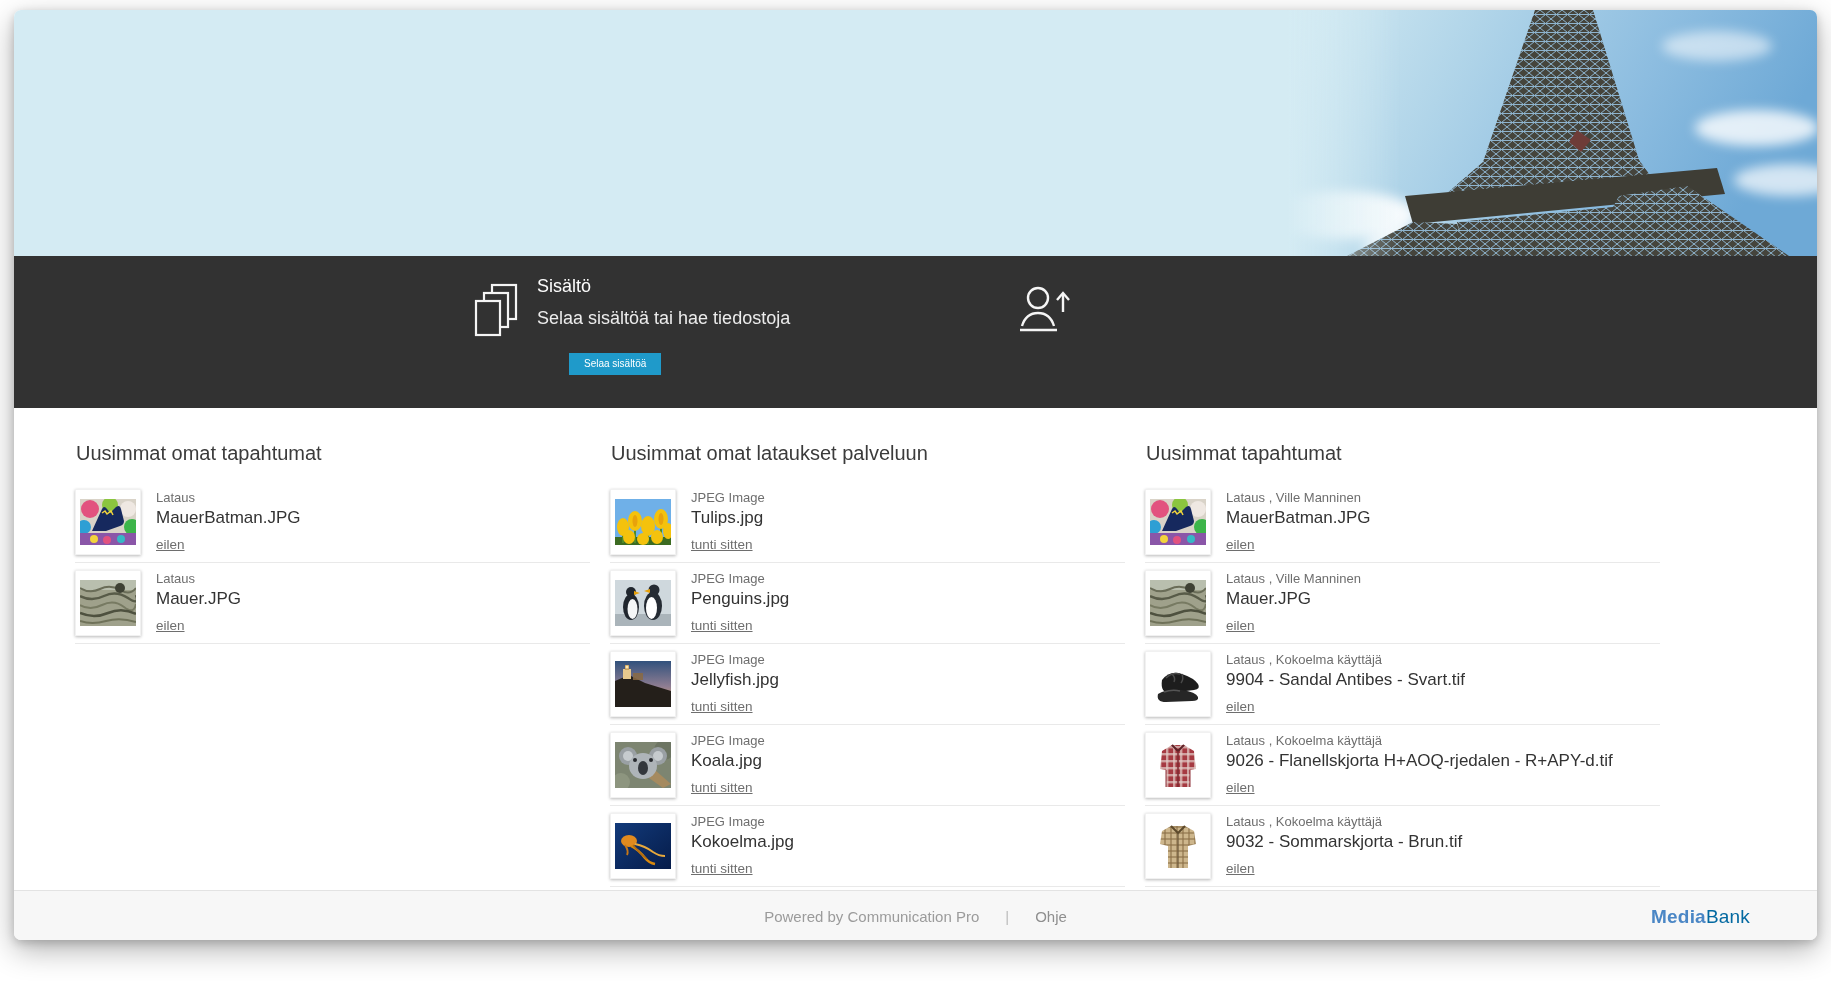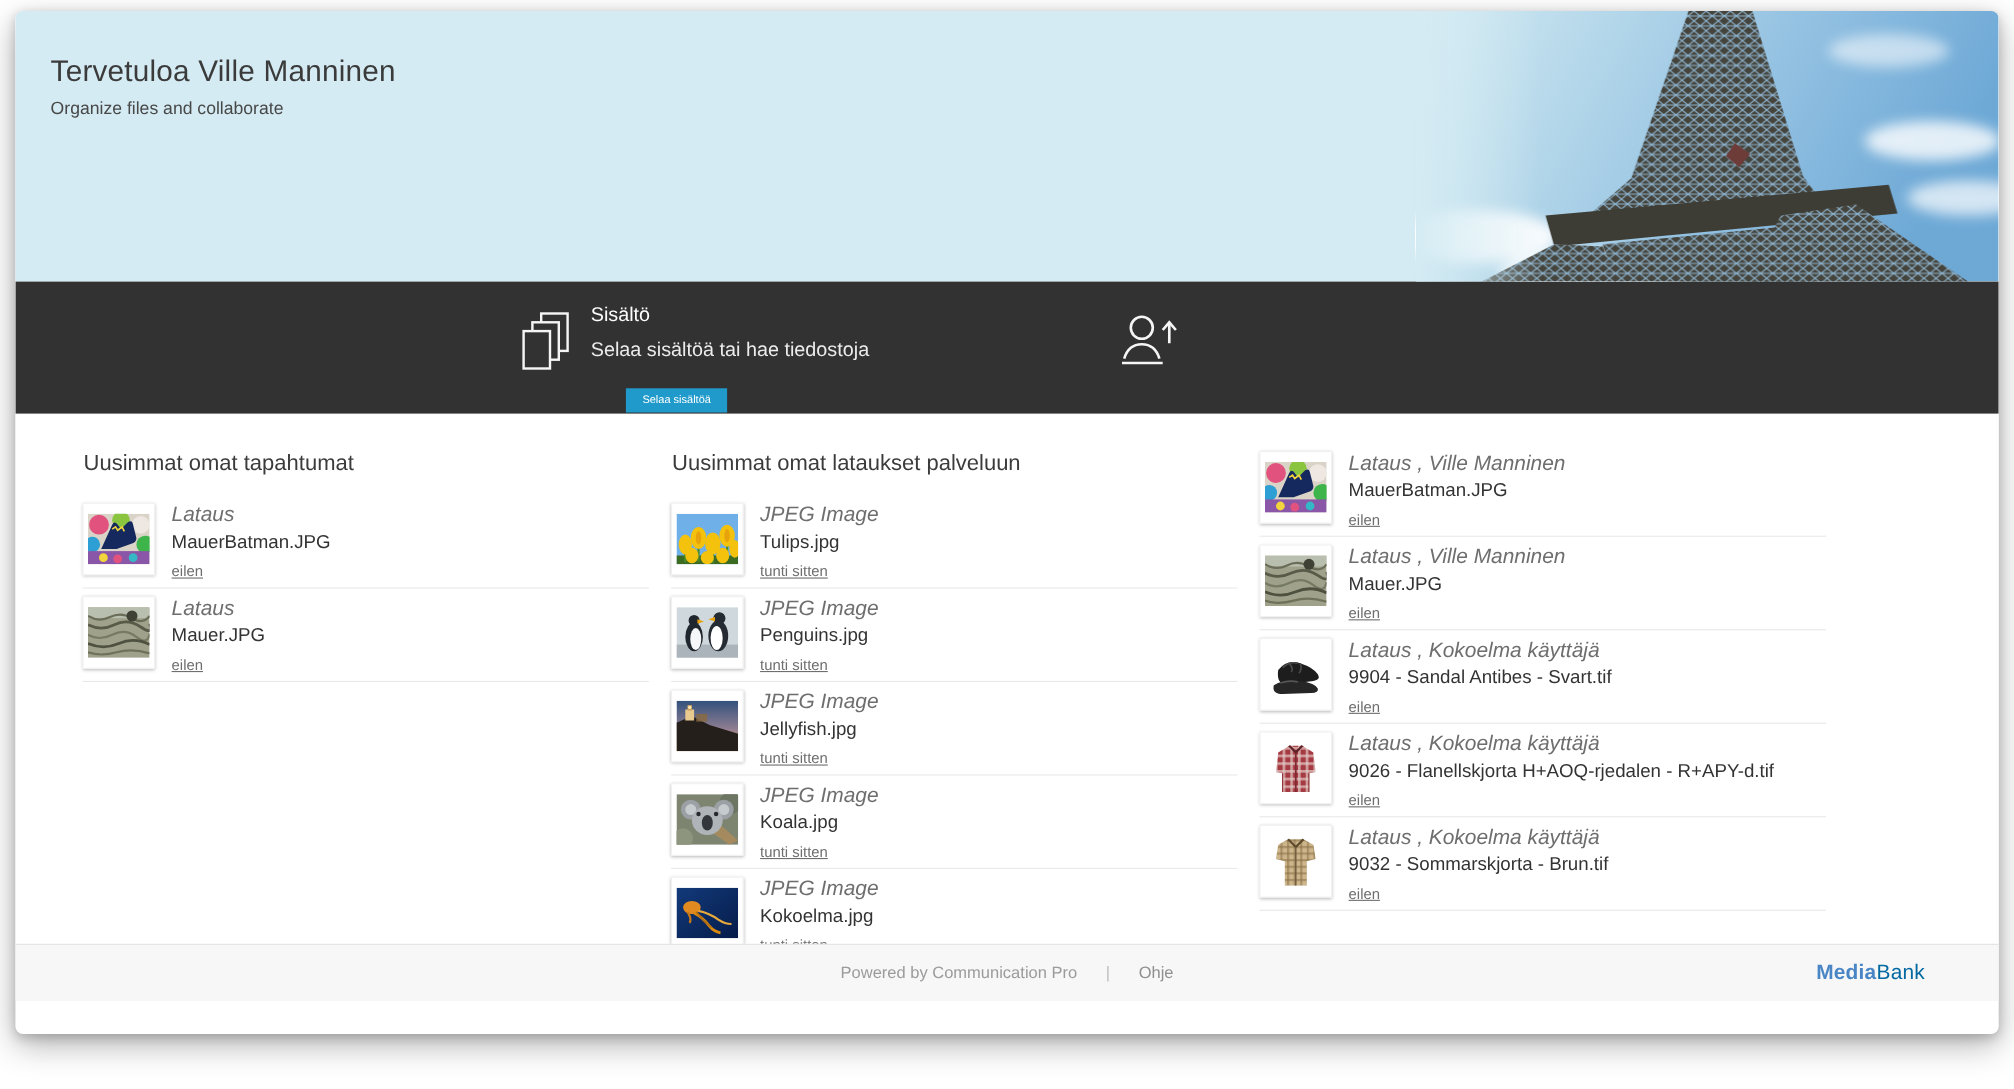--- a/index.html
+++ b/index.html
@@ -9,21 +9,21 @@
     background:#ffffff; border-radius:7px; overflow:hidden;
     box-shadow:0 10px 30px rgba(0,0,0,.30), 0 3px 10px rgba(0,0,0,.18);
   }
   
   .hero { position:relative; height:246px; background:var(--header-bg,#d4ebf3); overflow:hidden; }
   .hero-photo { position:absolute; top:0; right:0; width:530px; height:246px; }
   .hero-text { position:relative; z-index:2; padding:40px 0 0 32px; }
   .hero-title { margin:0; font-size:27px; font-weight:400; color:#3b3b3b; letter-spacing:.2px; }
   .hero-sub { margin:10px 0 0; font-size:16px; color:#484848; }
   
-  .dark-bar { position:relative; height:120px; background:var(--dark-bar,#323232); color:#fff; }
+  .dark-bar { position:relative; height:152px; background:var(--dark-bar,#323232); color:#fff; }
   .action { position:absolute; top:0; height:100%; }
   .action.g1 { left:459px; }
   .action.g2 { left:1003px; }
   .action-icon { position:absolute; left:0; top:26px; }
   .action-body { margin-left:64px; padding-top:20px; }
   .action-title { margin:0; font-size:18px; font-weight:400; color:#fdfdfd; }
   .action-desc { margin:9px 0 0; font-size:18px; line-height:1.35; color:#ececec; min-height:39px; }
   .g1 .action-desc { white-space:nowrap; }
   .g2 .action-desc { max-width:242px; }
   .action-btn {
@@ -36,21 +36,21 @@
   .column { width:515px; flex:0 0 515px; }
   .column-title { margin:0 0 24px 1px; font-size:20px; font-weight:400; color:#3b3b3b; }
   .item { display:flex; align-items:flex-start; padding:7px 0; border-bottom:1px solid #e9e9e9; cursor:pointer; }
   .item:first-child { padding-top:0; }
   .thumb {
     flex:0 0 66px; width:66px; height:66px; background:#fff;
     border:1px solid #f1f1f1; box-shadow:0 1px 3px rgba(0,0,0,.28);
     display:flex; align-items:center; justify-content:center;
   }
   .item-text { margin-left:15px; padding-top:1px; min-width:0; }
-  .item-meta { font-size:19px; color:#6e6e6e;font-style:italic; }
+  .item-meta { font-size:13px; color:#6e6e6e; }
   .item-name { font-size:17px; color:#333; margin-top:3px; white-space:nowrap; }
   .item-time { font-size:13.5px; color:#6e6e6e; margin-top:9px;text-decoration:underline; }
   
   .footer {
     position:relative; height:52px; background:#f7f7f7; border-top:1px solid #e3e3e3;
     display:flex; align-items:center; justify-content:center; font-size:15px; color:#9b9b9b;
   }
   .footer .sep { margin:0 26px; color:#bdbdbd; }
   .footer a { color:#8f8f8f; text-decoration:none; cursor:pointer; }
   .logo { position:absolute; right:67px; top:50%; transform:translateY(-50%); font-size:19px; font-weight:700; letter-spacing:.2px; }
@@ -95,24 +95,20 @@
       <g>
         <path d="M248 0 L306 0 L352 150 L368 172 L150 192 L196 152 Z" fill="url(#iron)"></path>
         <path d="M118 186 L430 158 L438 184 L126 214 Z" fill="#3e3d35"></path>
         <path d="M126 212 L60 246 L182 246 L170 214 Z" fill="url(#iron)"></path>
         <path d="M400 176 L502 246 L300 246 L332 186 Z" fill="url(#iron)"></path>
         <path d="M170 212 L336 196 L362 246 L180 246 Z" fill="url(#iron)"></path>
         <path d="M290 120 l14 10 l-10 12 l-12 -10 Z" fill="#6e3c38"></path>
       </g>
       <rect width="115" height="246" fill="url(#fade)"></rect>
     </svg>
-    <div class="hero-text">
-      <h1 class="hero-title">Tervetuloa Ville Manninen</h1>
-      <p class="hero-sub">Organize files and collaborate</p>
-    </div>
   </div>
 
   <div class="dark-bar">
 
     <div class="action g1">
       <span class="action-icon">
         <svg width="46" height="58" viewBox="0 0 46 58" aria-hidden="true">
           <g stroke="#f5f5f5" stroke-width="2.2" fill="#323232">
             <rect x="19" y="3" width="24" height="34"></rect>
             <rect x="11" y="11" width="24" height="34"></rect>
@@ -317,20 +313,21 @@
     <div class="item-text">
       <div class="item-meta">JPEG Image</div>
       <div class="item-name">Kokoelma.jpg</div>
       <div class="item-time">tunti sitten</div>
     </div>
   </div>
 </div>
   </div>
 
   <div class="column">
+    <h2 class="column-title">Uusimmat tapahtumat</h2>
     <div>
   <div class="item">
     <span class="thumb">
               <svg width="56" height="46" viewBox="0 0 56 46">
                 <rect width="56" height="46" fill="#d9d3c8"></rect>
                 <circle cx="10" cy="10" r="9" fill="#e2527f"></circle>
                 <circle cx="30" cy="6" r="8" fill="#8bc53f"></circle>
                 <circle cx="48" cy="10" r="8" fill="#efe8e2"></circle>
                 <circle cx="52" cy="28" r="8" fill="#3db54a"></circle>
                 <circle cx="4" cy="28" r="7" fill="#2e9fd4"></circle>

